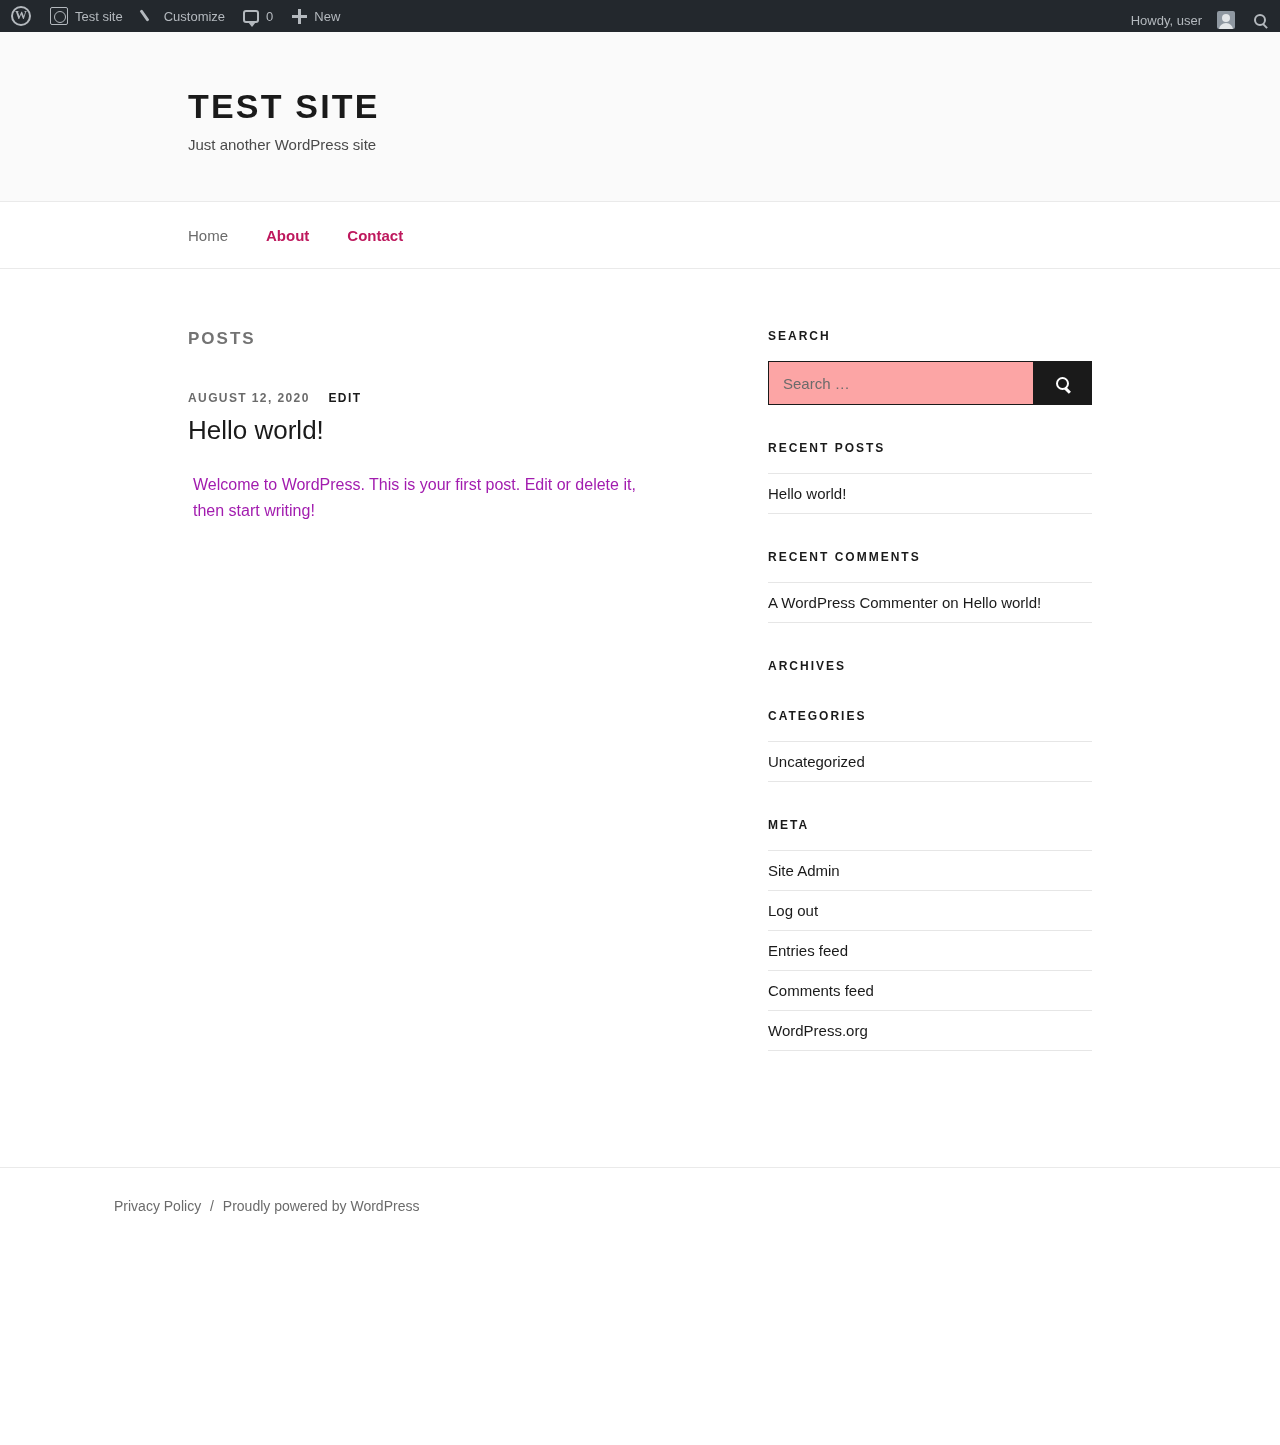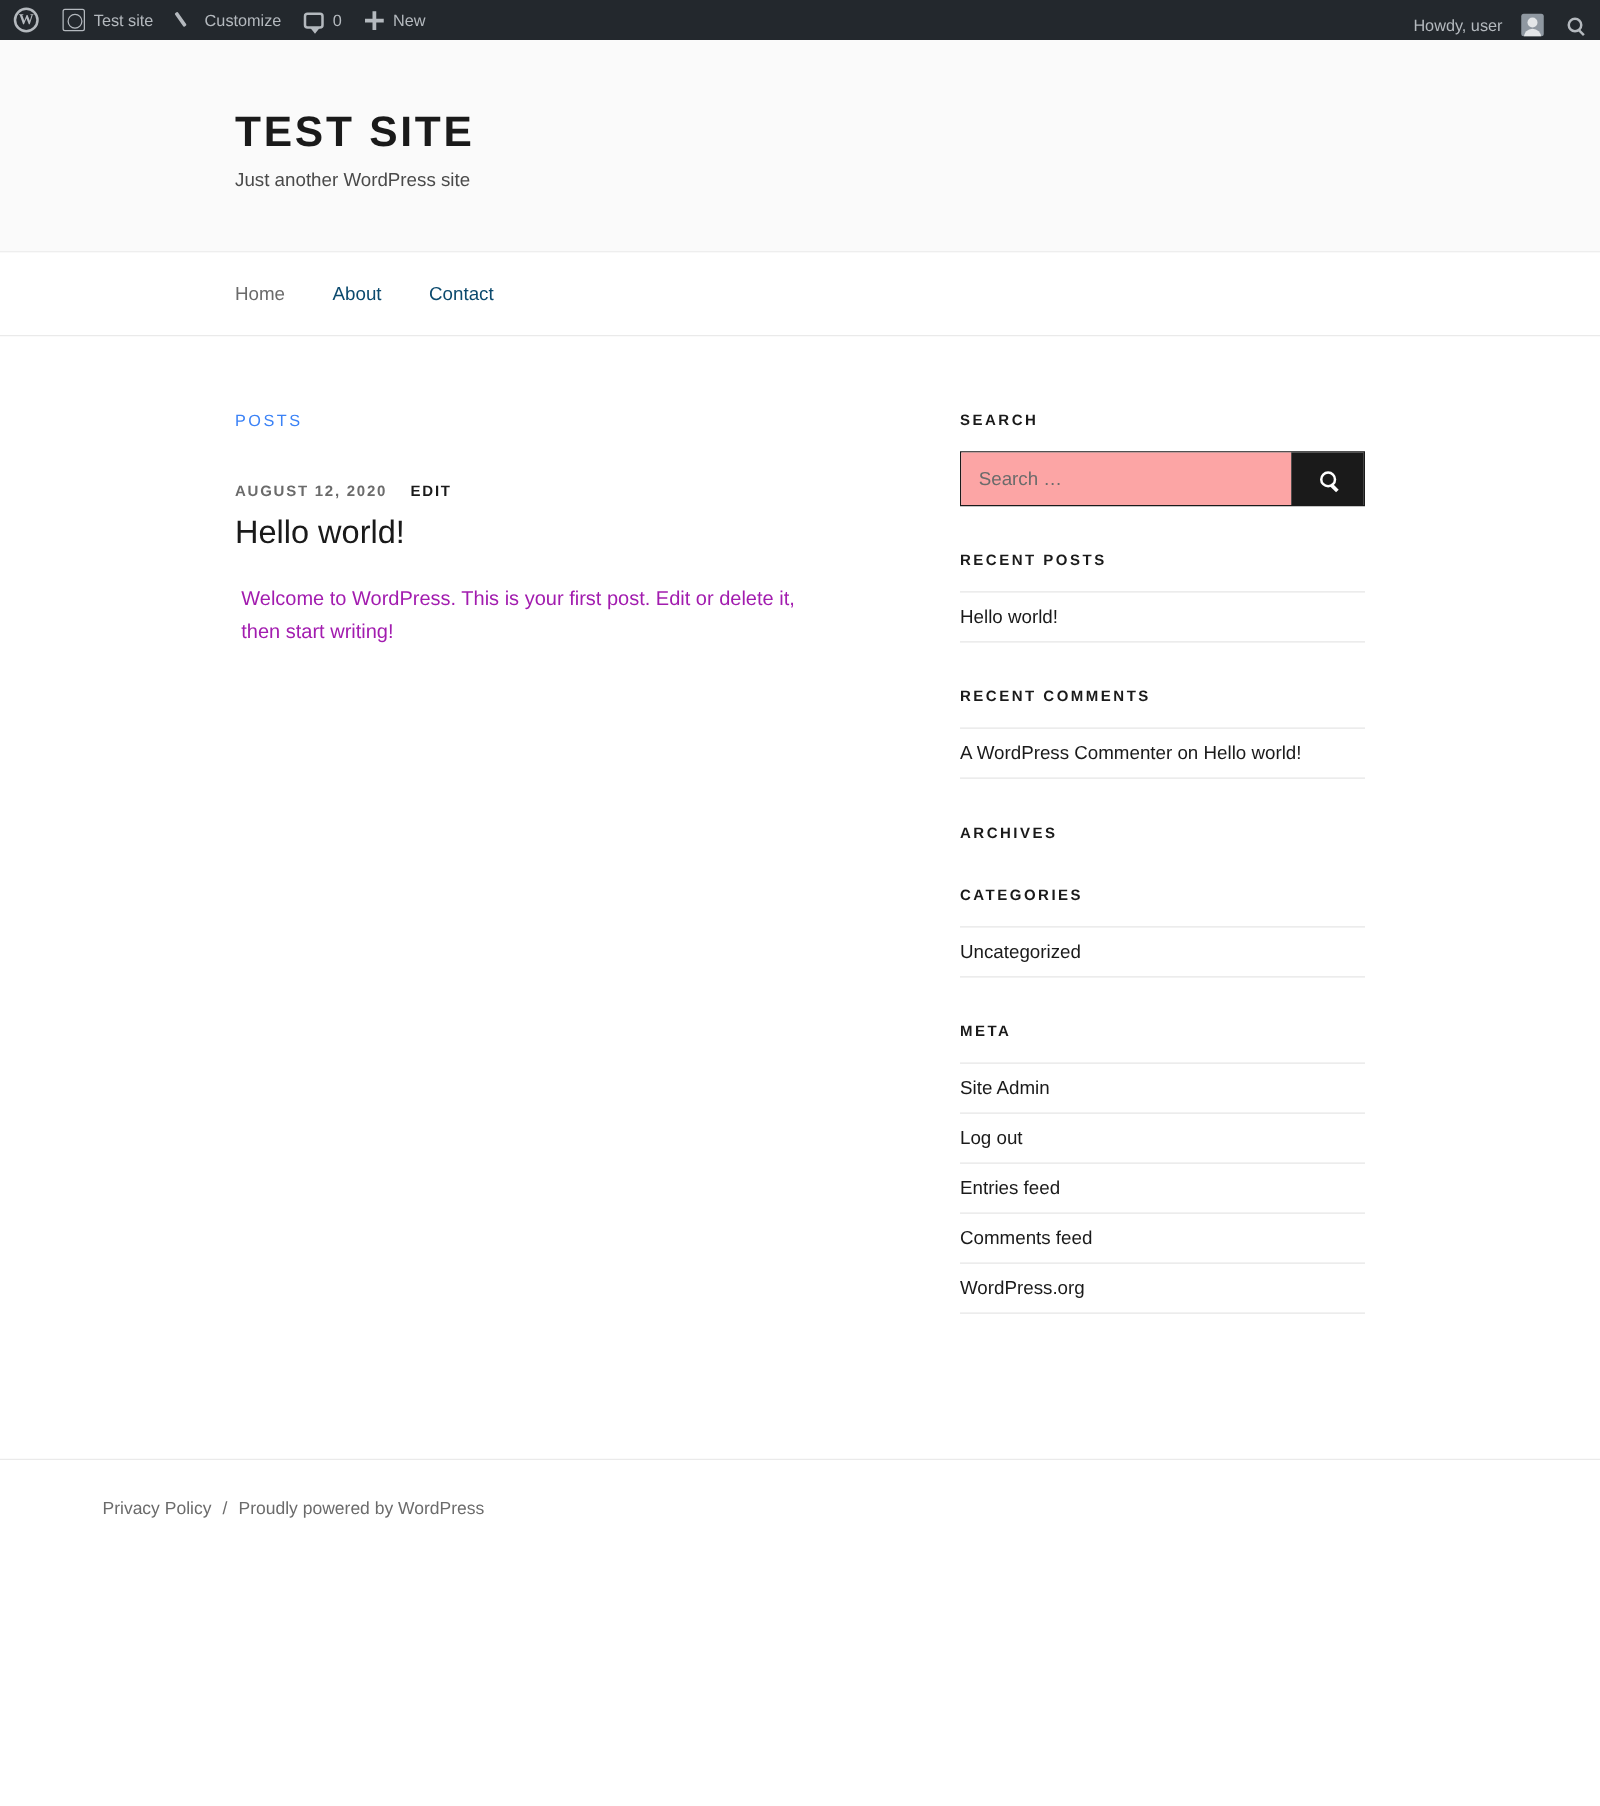--- a/index.html
+++ b/index.html
@@ -180,42 +180,42 @@
     list-style: none;
     margin: 0;
     padding: 0 12px 0 188px;
     display: flex;
     align-items: center;
     height: 67px;
     gap: 38px;
   }
   #site-nav li a {
     font-size: 15px;
-    color: #0c4a6e;
+    color: #be185d;
     text-decoration: none;
-    font-weight: normal;
+    font-weight: bold;
     cursor: pointer;
   }
   #site-nav li.current a { font-weight: normal; color: #6b6b6b; }
 
   
   #content {
     display: flex;
     padding: 60px 188px 0 188px;
     gap: 0;
     align-items: flex-start;
   }
   #primary { width: 575px; padding-top: 0; }
   .posts-label {
-    font-size: 13px;
-    font-weight: normal;
+    font-size: 17px;
+    font-weight: bold;
     letter-spacing: 2px;
     text-transform: uppercase;
     margin: 0 0 42px 0;
-    color: #3b82f6;
+    color: #737373;
   }
   .entry-meta {
     font-size: 12px;
     letter-spacing: 1.4px;
     text-transform: uppercase;
     font-weight: bold;
     margin-bottom: 10px;
   }
   .entry-meta a { color: #6b6b6b; text-decoration: none; cursor: pointer; }
   .entry-meta .edit-link { color: #1a1a1a; margin-left: 14px; }
@@ -292,21 +292,21 @@
     font-size: 15px;
     color: #1a1a1a;
   }
   .widget ul li:first-child { border-top: 1px solid #e6e6e6; }
   .widget ul li a { color: #1a1a1a; text-decoration: none; cursor: pointer; }
 
   
   #site-footer {
     border-top: 1px solid #eaeaea;
     margin-top: 80px;
-    padding: 30px 188px 40px 82px;
+    padding: 30px 188px 40px 114px;
     font-size: 14px;
     color: #6b6b6b;
   }
   #site-footer a { color: #6b6b6b; text-decoration: none; cursor: pointer; }
   #site-footer .sep { margin: 0 5px; }
 </style>
 </head>
 <body>
 
 <div id="adminbar">

